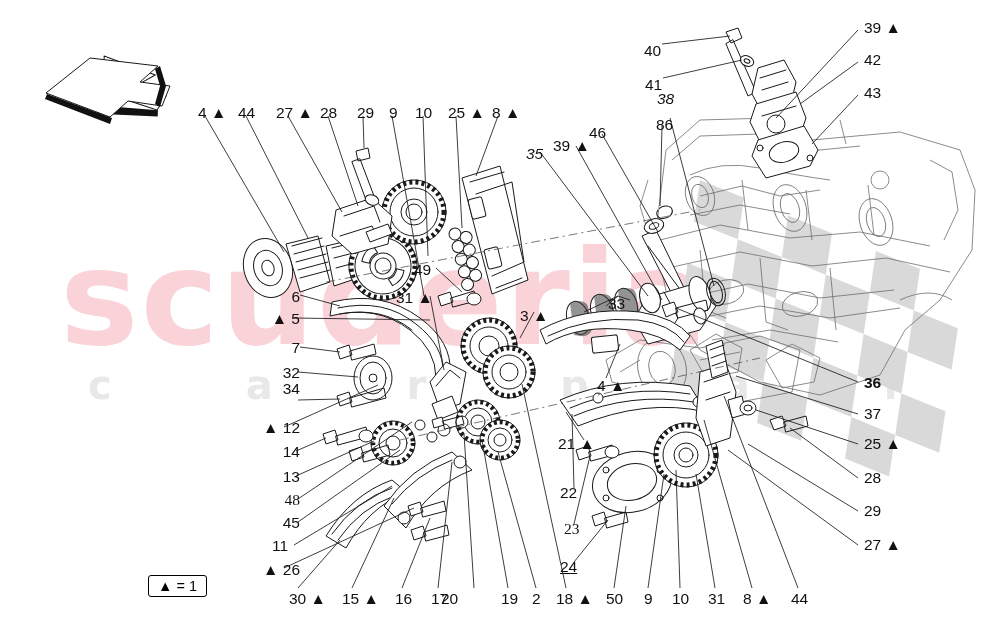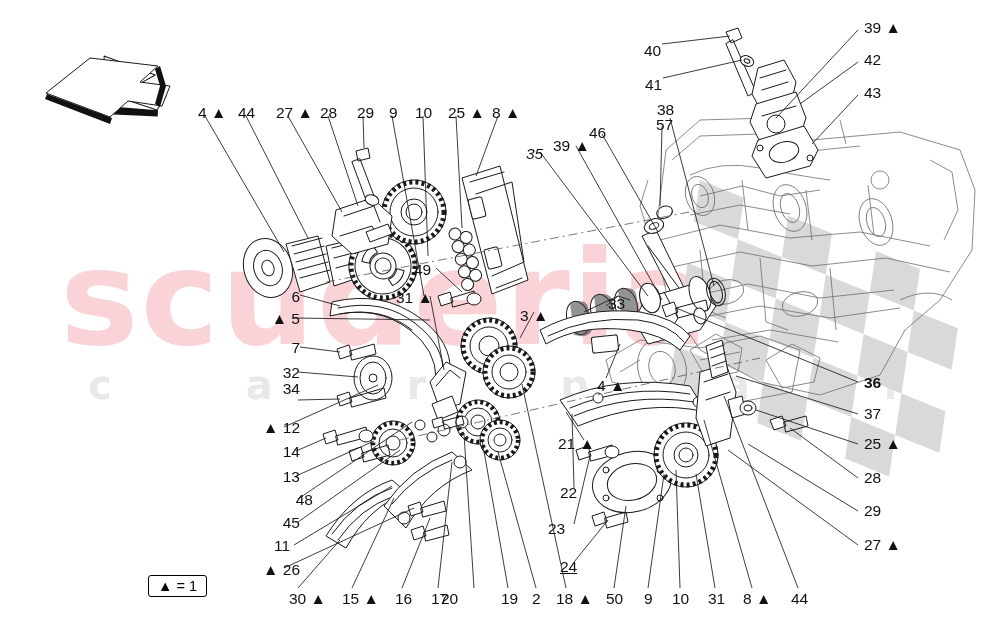--- a/index.html
+++ b/index.html
@@ -495,22 +495,22 @@
     <div class="lbl" style="left:320px;top:105px;">28</div>
     <div class="lbl" style="left:357px;top:105px;">29</div>
     <div class="lbl" style="left:389px;top:105px;">9</div>
     <div class="lbl" style="left:415px;top:105px;">10</div>
     <div class="lbl" style="left:448px;top:105px;">25 ▲</div>
     <div class="lbl" style="left:492px;top:105px;">8 ▲</div>
 
     <div class="lbl" style="left:526px;top:146px;font-style:italic;">35</div>
     <div class="lbl" style="left:553px;top:138px;">39 ▲</div>
     <div class="lbl" style="left:589px;top:125px;text-align:right;">46</div>
-    <div class="lbl" style="left:656px;top:117px;">57</div>
-    <div class="lbl" style="left:657px;top:102px;">38</div>
+    <div class="lbl" style="left:656px;top:117px;">86</div>
+    <div class="lbl" style="left:657px;top:91px;font-style:italic;">38</div>
     <div class="lbl" style="left:644px;top:43px;">40</div>
     <div class="lbl" style="left:645px;top:77px;">41</div>
 
     <div class="lbl" style="left:864px;top:20px;">39 ▲</div>
     <div class="lbl" style="left:864px;top:52px;">42</div>
     <div class="lbl" style="left:864px;top:85px;">43</div>
 
     <div class="lbl" style="left:864px;top:375px;font-weight:bold;">36</div>
     <div class="lbl" style="left:864px;top:406px;">37</div>
     <div class="lbl" style="left:864px;top:436px;">25 ▲</div>
@@ -519,33 +519,33 @@
     <div class="lbl" style="left:864px;top:537px;">27 ▲</div>
 
     <div class="lbl r" style="left:240px;top:289px;width:60px;">6</div>
     <div class="lbl r" style="left:226px;top:311px;width:74px;">▲ 5</div>
     <div class="lbl r" style="left:240px;top:340px;width:60px;">7</div>
     <div class="lbl r" style="left:240px;top:365px;width:60px;">32</div>
     <div class="lbl r" style="left:240px;top:381px;width:60px;">34</div>
     <div class="lbl r" style="left:222px;top:420px;width:78px;">▲ 12</div>
     <div class="lbl r" style="left:240px;top:444px;width:60px;">14</div>
     <div class="lbl r" style="left:240px;top:469px;width:60px;">13</div>
-    <div class="lbl r" style="left:253px;top:492px;width:60px;">48</div>
+    <div class="lbl r" style="left:240px;top:492px;width:60px;font-family:Liberation Serif, serif;">48</div>
     <div class="lbl r" style="left:240px;top:515px;width:60px;">45</div>
-    <div class="lbl r" style="left:252px;top:538px;width:60px;text-align:center;">11</div>
+    <div class="lbl r" style="left:228px;top:538px;width:60px;">11</div>
     <div class="lbl r" style="left:222px;top:562px;width:78px;">▲ 26</div>
 
     <div class="lbl" style="left:414px;top:262px;">49</div>
     <div class="lbl" style="left:396px;top:290px;">31 ▲</div>
     <div class="lbl" style="left:608px;top:296px;">33</div>
     <div class="lbl" style="left:520px;top:308px;">3 ▲</div>
     <div class="lbl" style="left:597px;top:378px;">4 ▲</div>
     <div class="lbl" style="left:558px;top:436px;">21 ▲</div>
     <div class="lbl" style="left:560px;top:485px;">22</div>
-    <div class="lbl" style="left:548px;top:521px;">23</div>
+    <div class="lbl" style="left:564px;top:521px;font-family:Liberation Serif, serif;">23</div>
     <div class="lbl" style="left:560px;top:559px;text-decoration:underline;">24</div>
 
     <div class="lbl" style="left:289px;top:591px;">30 ▲</div>
     <div class="lbl" style="left:342px;top:591px;">15 ▲</div>
     <div class="lbl" style="left:395px;top:591px;">16</div>
     <div class="lbl" style="left:431px;top:591px;">17</div>
     <div class="lbl" style="left:441px;top:591px;text-align:center;">20</div>
     <div class="lbl" style="left:501px;top:591px;">19</div>
     <div class="lbl" style="left:532px;top:591px;">2</div>
     <div class="lbl" style="left:556px;top:591px;">18 ▲</div>

